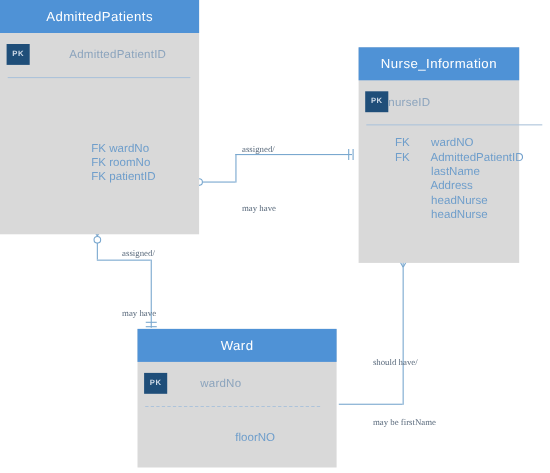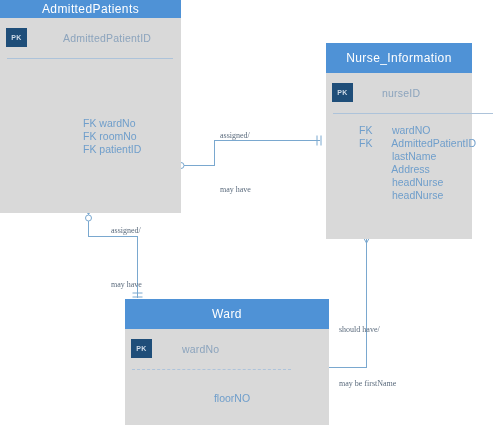--- a/index.html
+++ b/index.html
@@ -189,21 +189,21 @@
       <line x1="6.5" y1="10" x2="11" y2="2" stroke="#7aa8cf" stroke-width="1"></line>
     </svg>
   </div>
 
   <div class="rel-label" style="left:339px; top:325px;">
     <span>should have/</span>
     <span class="l2">may be firstName</span>
   </div>
 
   <div class="entity" style="left:0px; top:0px; width:181px; height:213px;">
-    <div class="entity-header" style="height:18px;">
+    <div class="entity-header" style="height:30px;">
       <span>AdmittedPatients</span>
     </div>
     <div class="entity-body" style="height:183px;">
       <div class="key-row" style="position:absolute; left:6px; top:10px; width:170px; height:19px;">
         <span class="pk-badge">PK</span>
         <span class="pk-name" style="margin-left:36px;">AdmittedPatientID</span>
       </div>
       <div class="sep" style="left:7px; top:40px; width:166px;"></div>
 
       <div class="attr-list" style="left:83px; top:99px;">
@@ -223,21 +223,21 @@
     </div>
   </div>
 
   <div class="entity" style="left:326px; top:43px; width:146px; height:196px;">
     <div class="entity-header" style="height:30px;">
       <span>Nurse_Information</span>
     </div>
     <div class="entity-body" style="height:166px;">
       <div class="key-row" style="position:absolute; left:6px; top:10px; width:164px; height:19px;">
         <span class="pk-badge">PK</span>
-        <span class="pk-name" style="margin-left:29px;">nurseID</span>
+        <span class="pk-name" style="">nurseID</span>
       </div>
       <div class="sep" style="left:7px; top:40px; width:160px;"></div>
 
       <div class="attr-list" style="left:33px; top:51px;">
         <span class="attr-line">
           <span class="fk" style="width:30px;">FK</span>
           <span>wardNO</span>
         </span>
         <span class="attr-line">
           <span class="fk" style="width:30px;">FK</span>
@@ -256,21 +256,21 @@
           <span>headNurse</span>
         </span>
         <span class="attr-line">
           <span class="fk" style="width:30px;"></span>
           <span>headNurse</span>
         </span>
       </div>
     </div>
   </div>
 
-  <div class="entity" style="left:125px; top:299px; width:204px; height:126px;">
+  <div class="entity" style="left:125px; top:299px; width:181px; height:126px;">
     <div class="entity-header" style="height:30px;">
       <span>Ward</span>
     </div>
     <div class="entity-body" style="height:96px;">
       <div class="key-row" style="position:absolute; left:6px; top:10px; width:163px; height:19px;">
         <span class="pk-badge">PK</span>
         <span class="pk-name" style="margin-left:30px;">wardNo</span>
       </div>
       <div class="sep dashed" style="left:7px; top:40px; width:159px;"></div>
 

